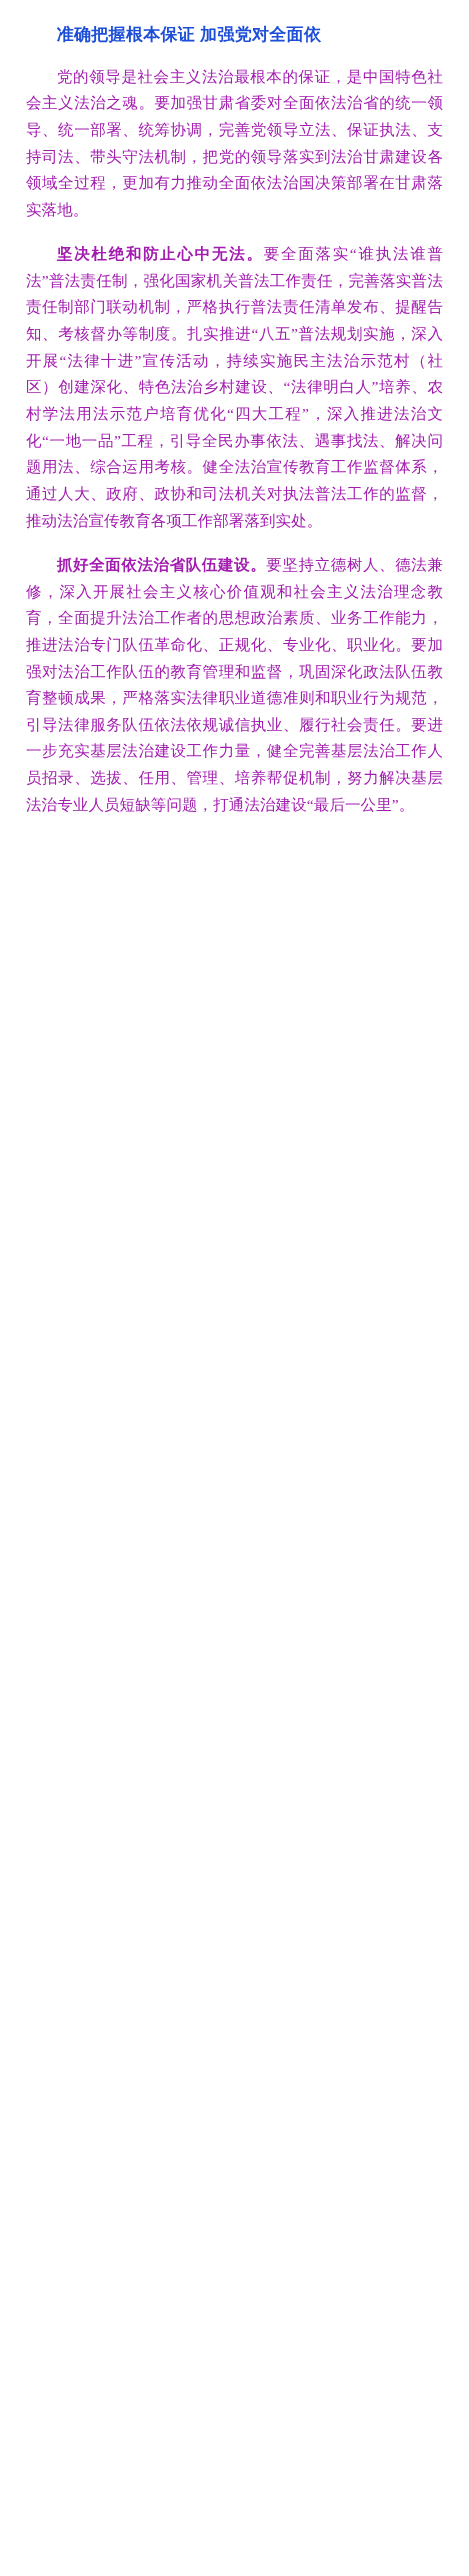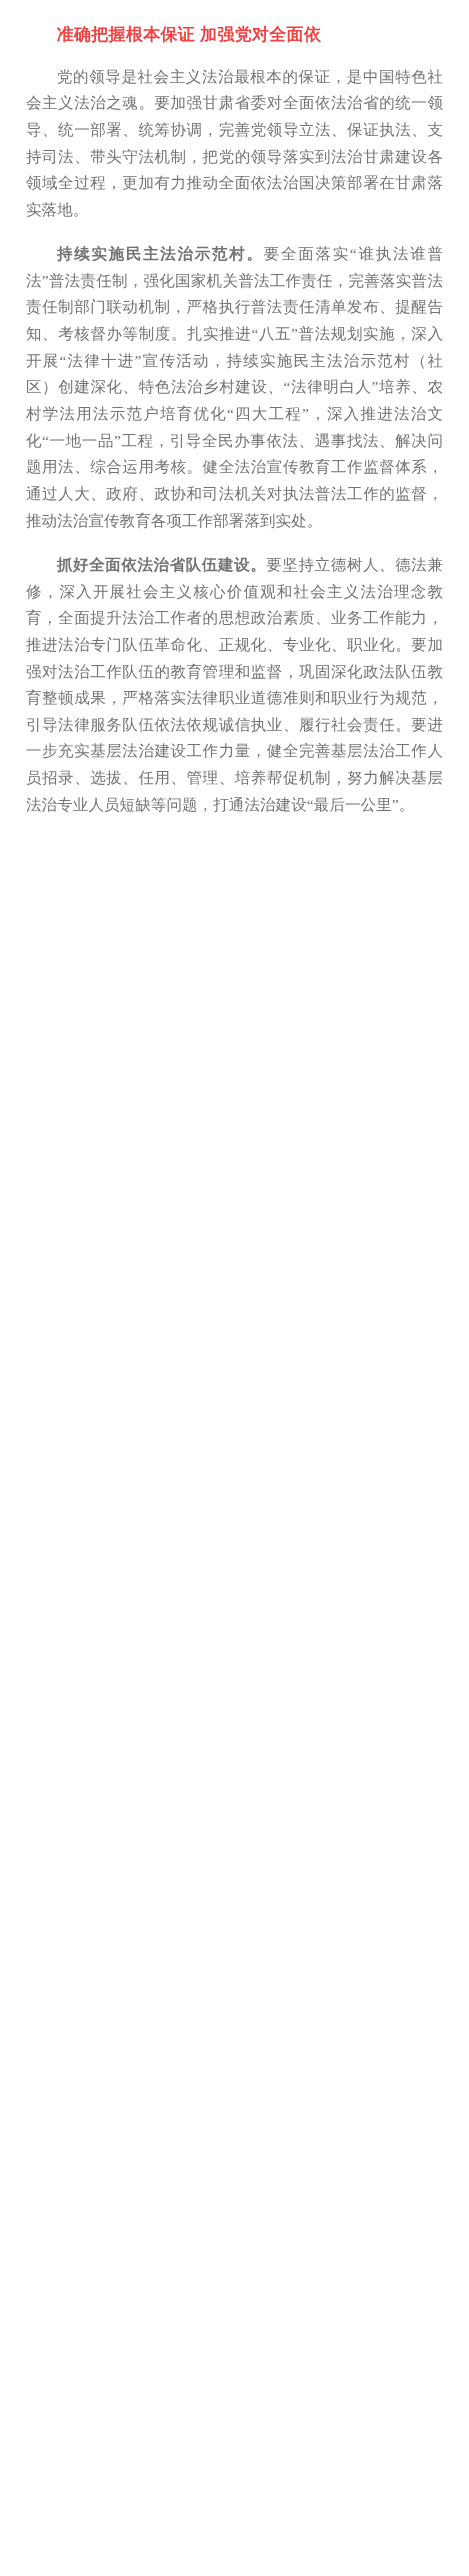--- a/index.html
+++ b/index.html
@@ -12,42 +12,42 @@
     font-family: "Liberation Serif", "DejaVu Serif", serif;
   }
   .page {
     width: 469px;
     min-height: 2576px;
     box-sizing: border-box;
     background: #ffffff;
     padding: 22px 26px 35px 26px;
   }
   .doc-title {
-    color: #ef4444;
+    color: #1d4ed8;
     font-family: "Liberation Sans", "DejaVu Sans", sans-serif;
     font-weight: bold;
     font-size: 17px;
     line-height: 1.55;
     text-align: center;
     letter-spacing: 0.3px;
     margin: 0 0 15.2px 0;
     padding: 0 3.5px;
   }
   .doc-title .title-line {
     display: block;
   }
   .doc-title .title-line.first {
     text-indent: 1.6em;
     text-align: left;
   }
   .body-text p {
     margin: 0 0 17.6px 0;
     font-size: 15.5px;
     line-height: 1.72;
-    color: #737373;
+    color: #a21caf;
     text-indent: 2em;
     text-align: justify;
     text-justify: inter-ideograph;
     letter-spacing: 0.1px;
   }
   .body-text p:last-child {
     margin-bottom: 12px;
   }
   .body-text .lead {
     font-weight: bold;
@@ -60,21 +60,21 @@
 
   <h1 class="doc-title">
     <span class="title-line first">准确把握根本保证  加强党对全面依</span>
   </h1>
 
   <div class="body-text">
     <p>
       <span class="lead"></span><span>党的领导是社会主义法治最根本的保证，是中国特色社会主义法治之魂。要加强甘肃省委对全面依法治省的统一领导、统一部署、统筹协调，完善党领导立法、保证执法、支持司法、带头守法机制，把党的领导落实到法治甘肃建设各领域全过程，更加有力推动全面依法治国决策部署在甘肃落实落地。</span>
     </p>
     <p>
-      <span class="lead">持续实施民主法治示范村。</span><span>要全面落实“谁执法谁普法”普法责任制，强化国家机关普法工作责任，完善落实普法责任制部门联动机制，严格执行普法责任清单发布、提醒告知、考核督办等制度。扎实推进“八五”普法规划实施，深入开展“法律十进”宣传活动，持续实施民主法治示范村（社区）创建深化、特色法治乡村建设、“法律明白人”培养、农村学法用法示范户培育优化“四大工程”，深入推进法治文化“一地一品”工程，引导全民办事依法、遇事找法、解决问题用法、综合运用考核。健全法治宣传教育工作监督体系，通过人大、政府、政协和司法机关对执法普法工作的监督，推动法治宣传教育各项工作部署落到实处。</span>
+      <span class="lead">坚决杜绝和防止心中无法。</span><span>要全面落实“谁执法谁普法”普法责任制，强化国家机关普法工作责任，完善落实普法责任制部门联动机制，严格执行普法责任清单发布、提醒告知、考核督办等制度。扎实推进“八五”普法规划实施，深入开展“法律十进”宣传活动，持续实施民主法治示范村（社区）创建深化、特色法治乡村建设、“法律明白人”培养、农村学法用法示范户培育优化“四大工程”，深入推进法治文化“一地一品”工程，引导全民办事依法、遇事找法、解决问题用法、综合运用考核。健全法治宣传教育工作监督体系，通过人大、政府、政协和司法机关对执法普法工作的监督，推动法治宣传教育各项工作部署落到实处。</span>
     </p>
     <p>
       <span class="lead">抓好全面依法治省队伍建设。</span><span>要坚持立德树人、德法兼修，深入开展社会主义核心价值观和社会主义法治理念教育，全面提升法治工作者的思想政治素质、业务工作能力，推进法治专门队伍革命化、正规化、专业化、职业化。要加强对法治工作队伍的教育管理和监督，巩固深化政法队伍教育整顿成果，严格落实法律职业道德准则和职业行为规范，引导法律服务队伍依法依规诚信执业、履行社会责任。要进一步充实基层法治建设工作力量，健全完善基层法治工作人员招录、选拔、任用、管理、培养帮促机制，努力解决基层法治专业人员短缺等问题，打通法治建设“最后一公里”。</span>
     </p>
   </div>
 
 </div>
 
 
 </body></html>

